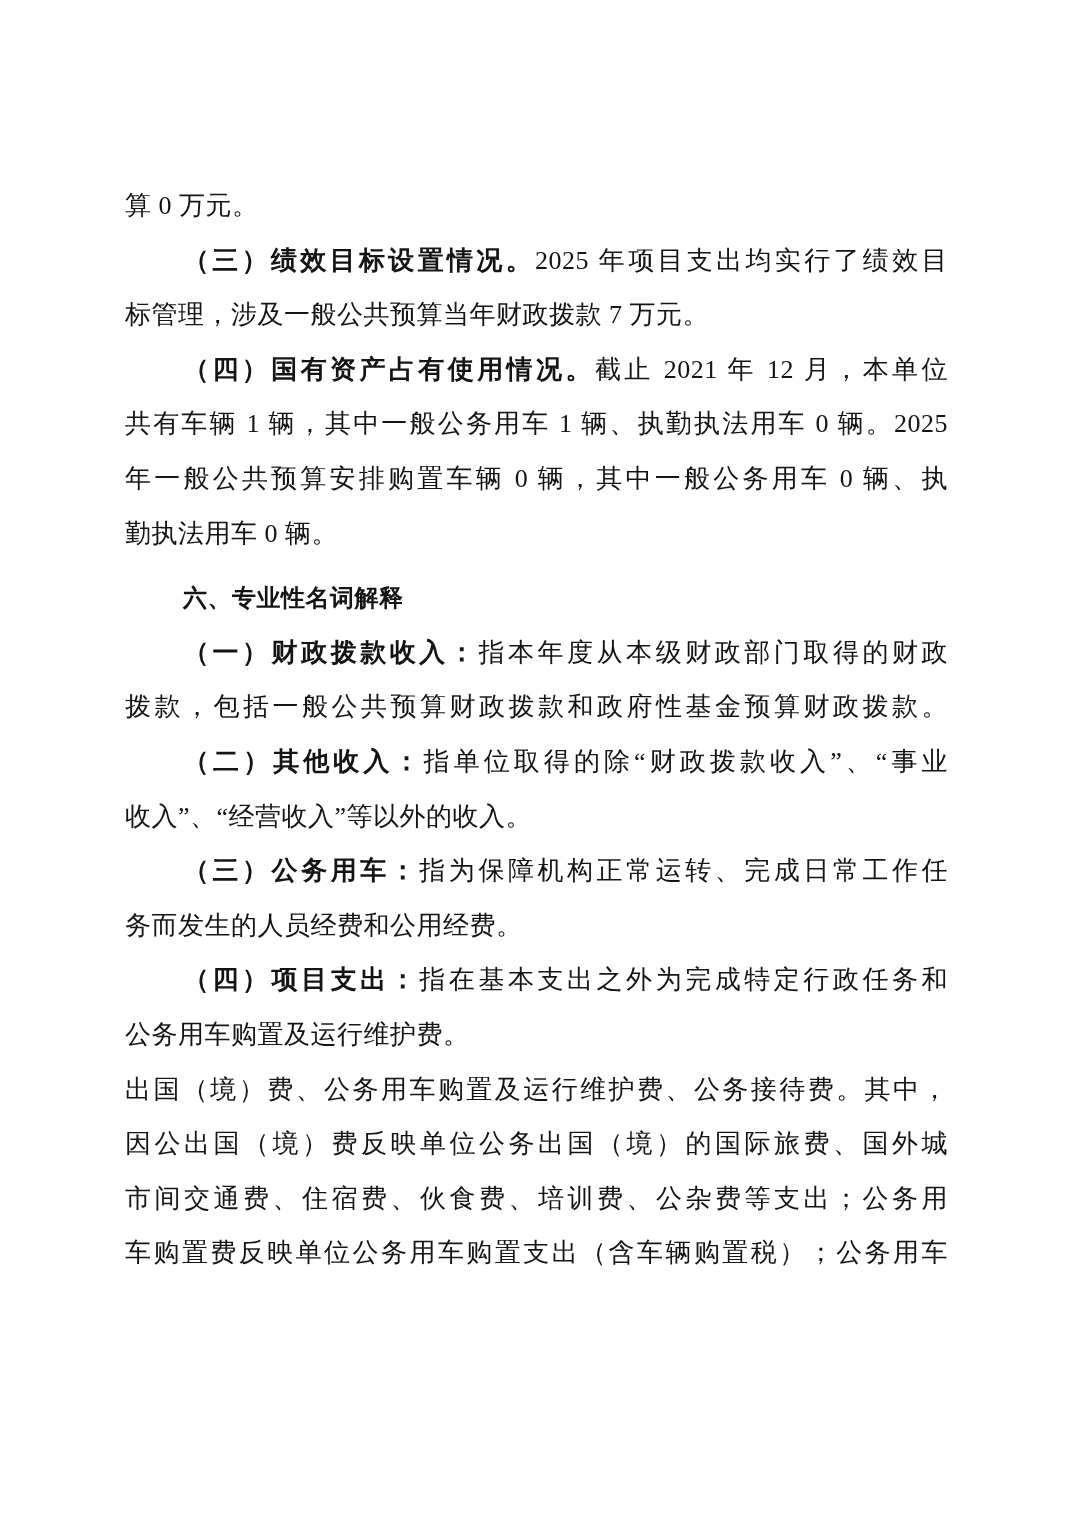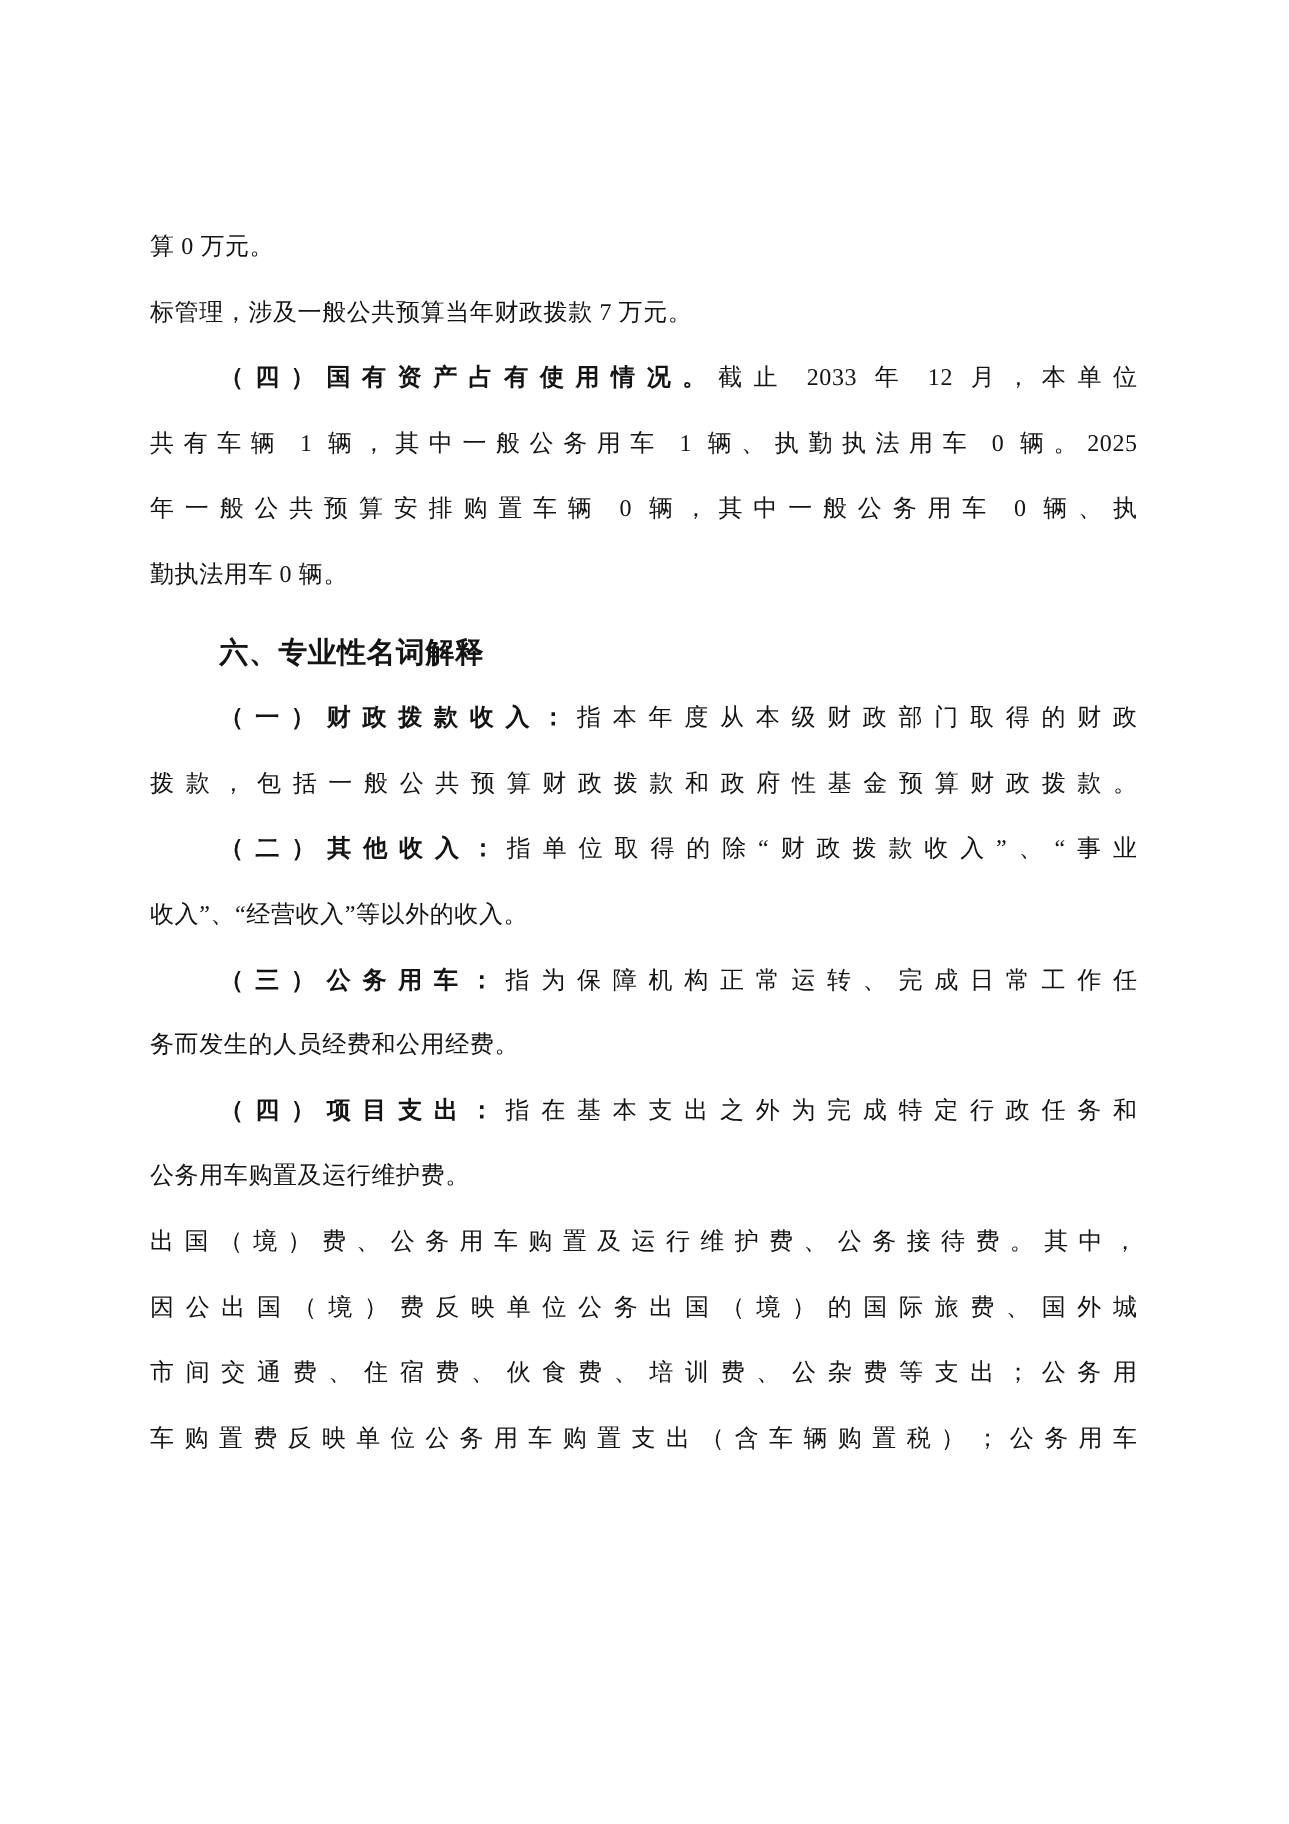--- a/index.html
+++ b/index.html
@@ -18,21 +18,21 @@
   }
   .content {
     position: absolute;
     left: 125px;
     top: 179px;
     width: 823px;
   }
   .line {
     height: 54.6px;
     line-height: 54.6px;
-    font-size: 20px;
+    font-size: 26px;
     letter-spacing: 0.5px;
     text-align: justify;
     text-align-last: justify;
     white-space: normal;
     overflow: visible;
   }
   .line.last {
     text-align: left;
     text-align-last: left;
   }
@@ -52,24 +52,25 @@
   }
 </style>
 </head>
 <body>
 
 <div class="page">
   <div class="content">
 
     <div class="line last"><span>算 0 万元。</span></div>
 
+    <div class="line indent"><span class="lead">（三）绩效目标设置情况。</span><span>2025 年项目支出均实行了绩效目</span></div>
 
     <div class="line last"><span>标管理，涉及一般公共预算当年财政拨款 7 万元。</span></div>
 
-    <div class="line indent"><span class="lead">（四）国有资产占有使用情况。</span><span>截止 2033 年 12 月，本单位</span></div>
+    <div class="line indent"><span class="lead">（四）国有资产占有使用情况。</span><span>截止 2021 年 12 月，本单位</span></div>
 
     <div class="line"><span>共有车辆 1 辆，其中一般公务用车 1 辆、执勤执法用车 0 辆。2025</span></div>
 
     <div class="line"><span>年一般公共预算安排购置车辆 0 辆，其中一般公务用车 0 辆、执</span></div>
 
     <div class="line last"><span>勤执法用车 0 辆。</span></div>
 
     <div class="line heading indent"><span>六、专业性名词解释</span></div>
 
     <div class="line indent"><span class="lead">（一）财政拨款收入：</span><span>指本年度从本级财政部门取得的财政</span></div>

